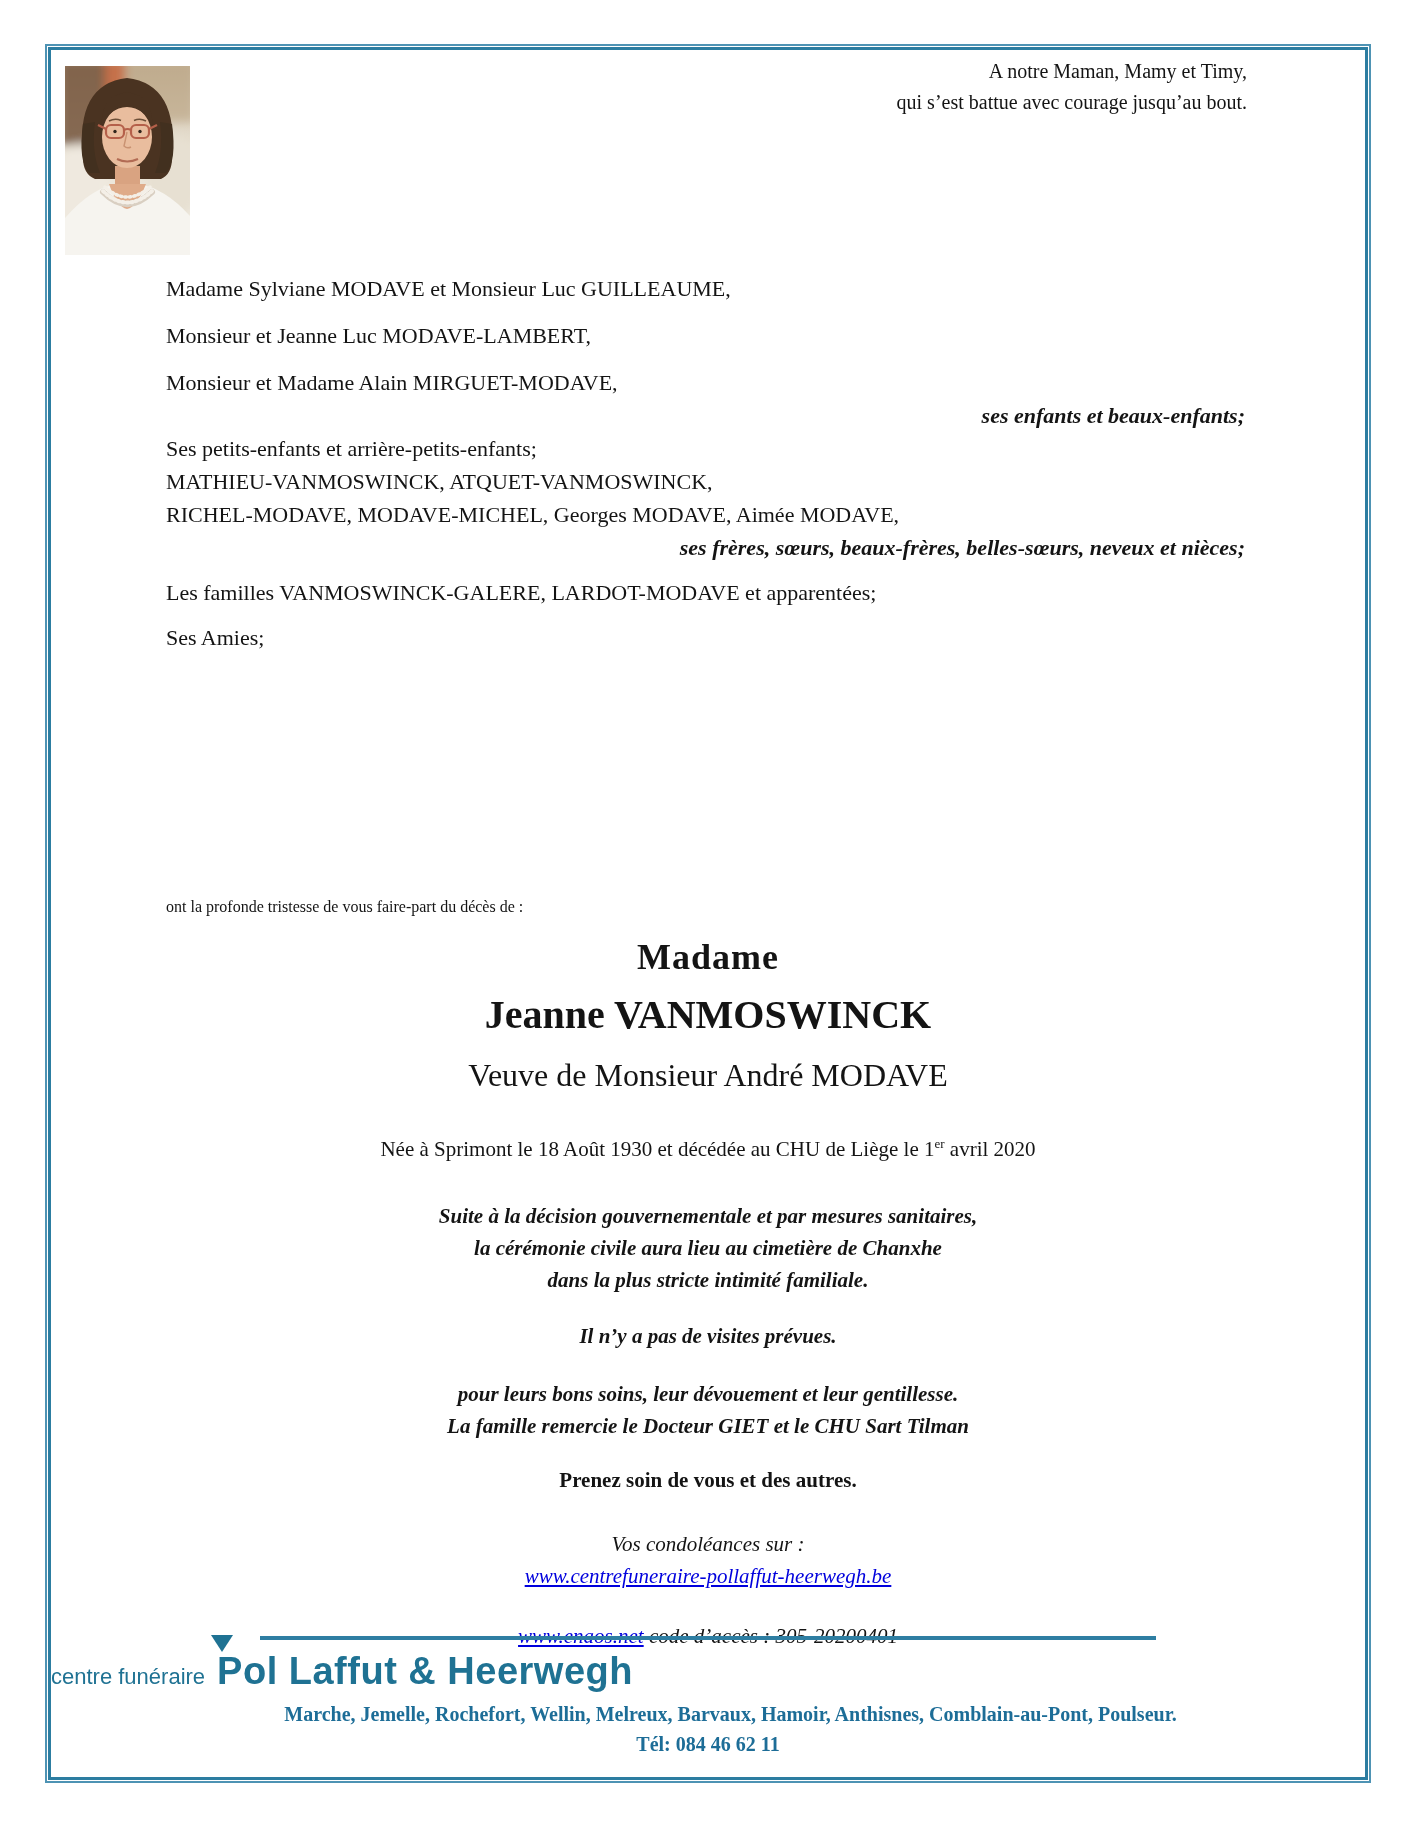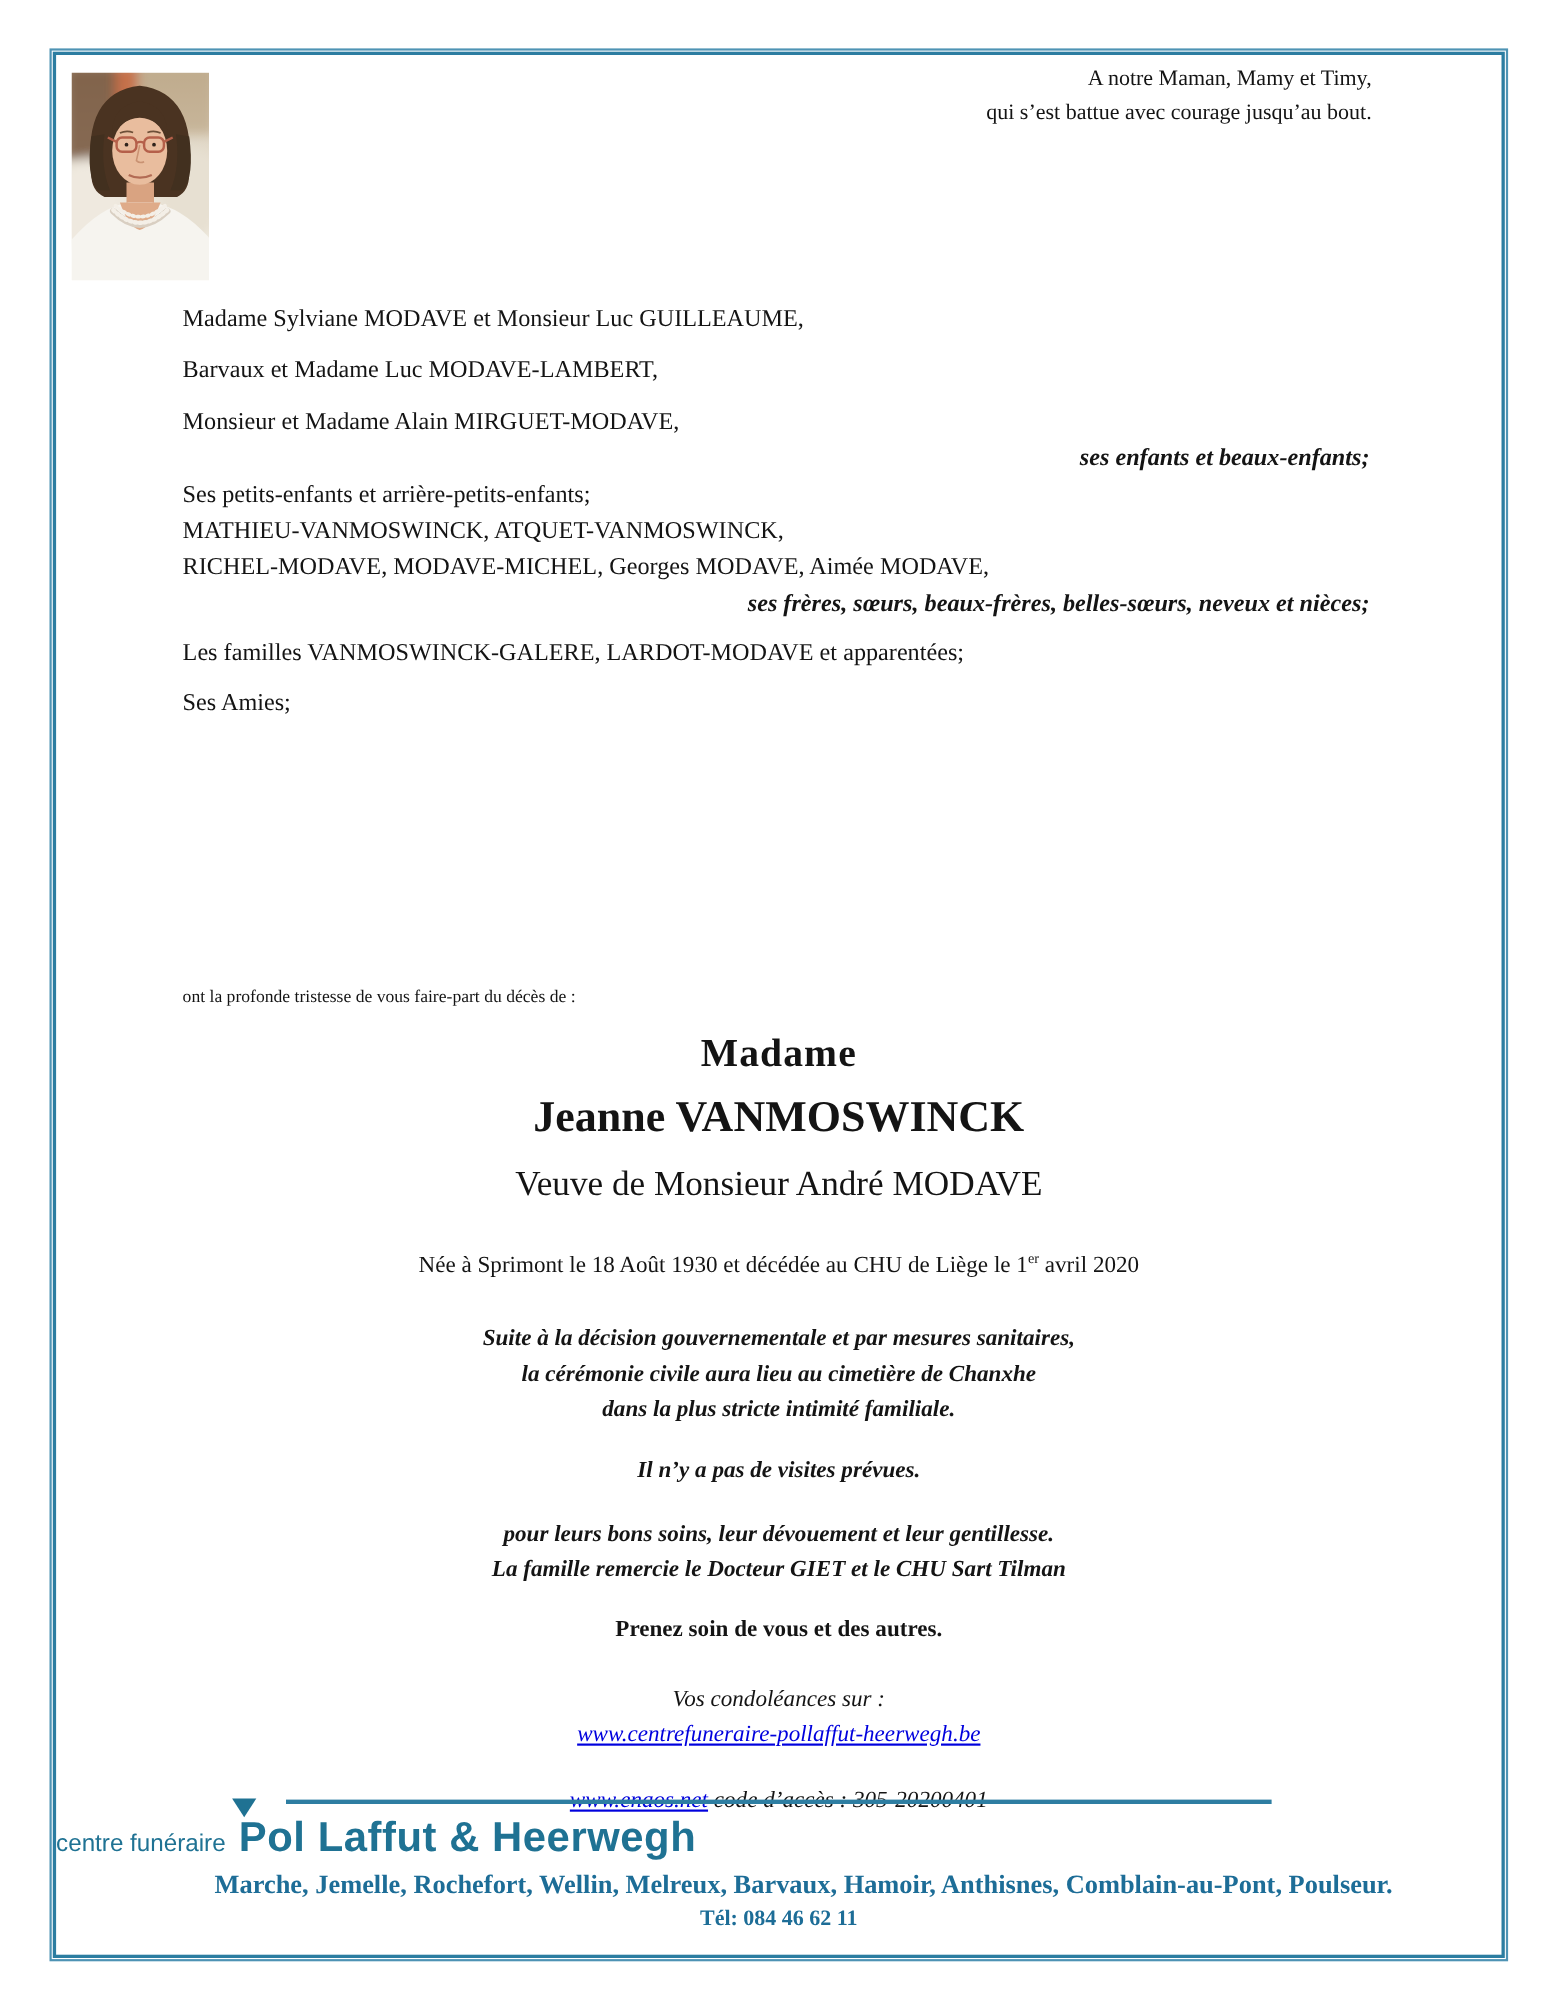--- a/index.html
+++ b/index.html
@@ -62,21 +62,21 @@
   .footer{position:absolute;top:1598px;left:0;right:0;text-align:center;
           color:var(--brand,#1f7293);}
   .brand-row{display:flex;justify-content:flex-start;align-items:baseline;gap:12px;
              font-family:"Liberation Sans","DejaVu Sans",sans-serif;}
   .brand-small{font-size:22px;line-height:24px;}
   .brand-big-wrap{position:relative;display:inline-block;}
   .triangle{position:absolute;top:-14px;left:-6px;width:0;height:0;
             border-left:11px solid transparent;border-right:11px solid transparent;
             border-top:17px solid var(--brand,#1f7293);}
   .brand-big{font-size:38px;line-height:44px;font-weight:bold;letter-spacing:0.5px;}
-  .towns{margin:8px 0 0 0;font-size:24px;line-height:26px;font-weight:bold;
+  .towns{margin:8px 0 0 0;font-size:20px;line-height:26px;font-weight:bold;
          color:var(--towns,#1d6d97);padding-left:45px;}
   .phone{margin:4px 0 0 0;font-size:20px;line-height:26px;font-weight:bold;
          color:var(--towns,#1d6d97);}
 </style>
 </head>
 <body>
 
 <div class="frame">
   <div class="frame-inner"></div>
 </div>
@@ -130,21 +130,21 @@
     </svg>
   </div>
 
   <div class="dedication">
     <div>A notre Maman, Mamy et Timy,</div>
     <div>qui s’est battue avec courage jusqu’au bout.</div>
   </div>
 
   <div class="names">
     <p>Madame Sylviane MODAVE et Monsieur Luc GUILLEAUME,</p>
-    <p class="gap-s">Barvaux et Madame Luc MODAVE-LAMBERT,</p>
+    <p class="gap-s">Monsieur et Jeanne Luc MODAVE-LAMBERT,</p>
     <p class="gap-s">Monsieur et Madame Alain MIRGUET-MODAVE,</p>
     <p class="right-note">ses enfants et beaux-enfants;</p>
     <p>Ses petits-enfants et arrière-petits-enfants;</p>
     <p>MATHIEU-VANMOSWINCK, ATQUET-VANMOSWINCK,</p>
     <p>RICHEL-MODAVE, MODAVE-MICHEL, Georges MODAVE, Aimée MODAVE,</p>
     <p class="right-note">ses frères, sœurs, beaux-frères, belles-sœurs, neveux et nièces;</p>
     <p class="gap-m">Les familles VANMOSWINCK-GALERE, LARDOT-MODAVE et apparentées;</p>
     <p class="gap-m">Ses Amies;</p>
   </div>
 

